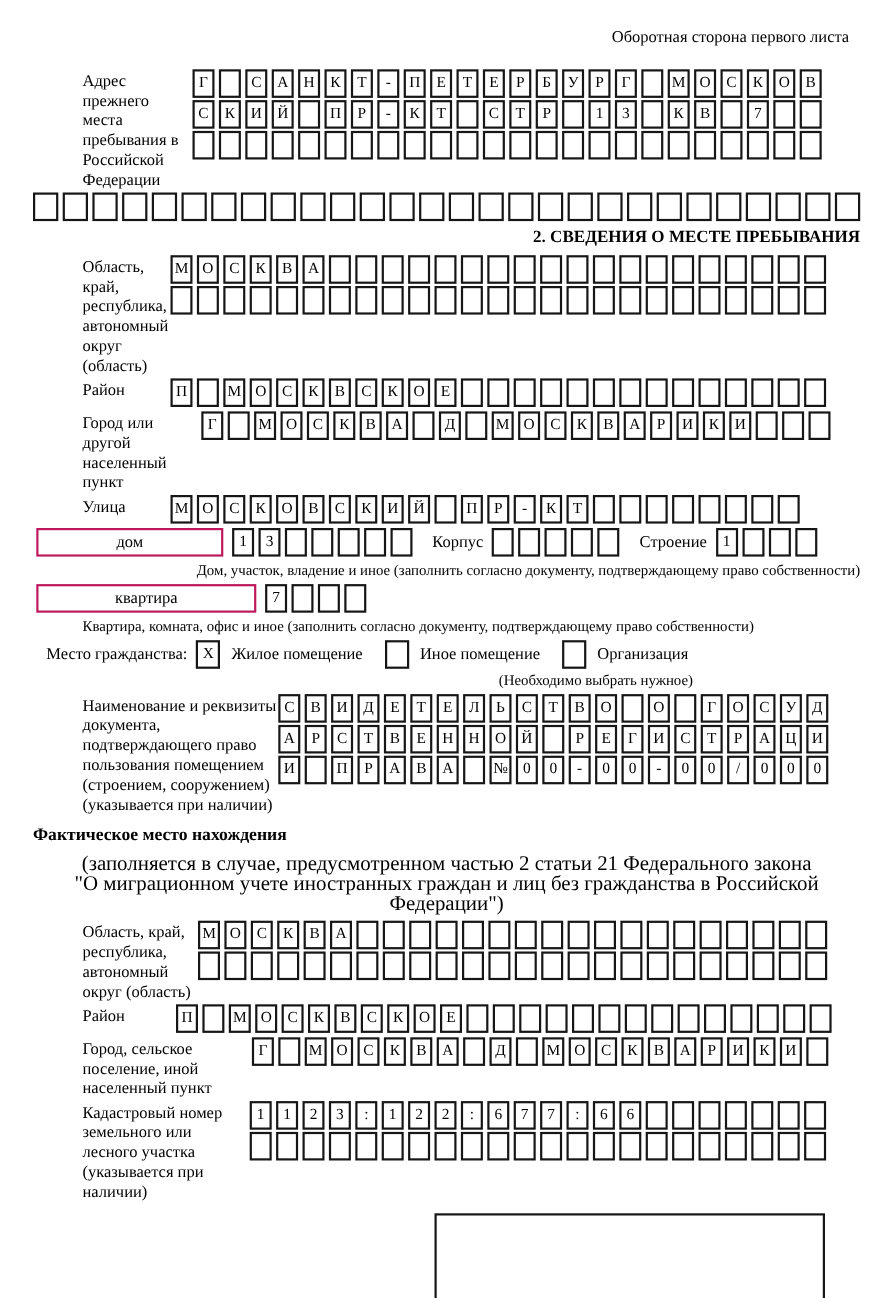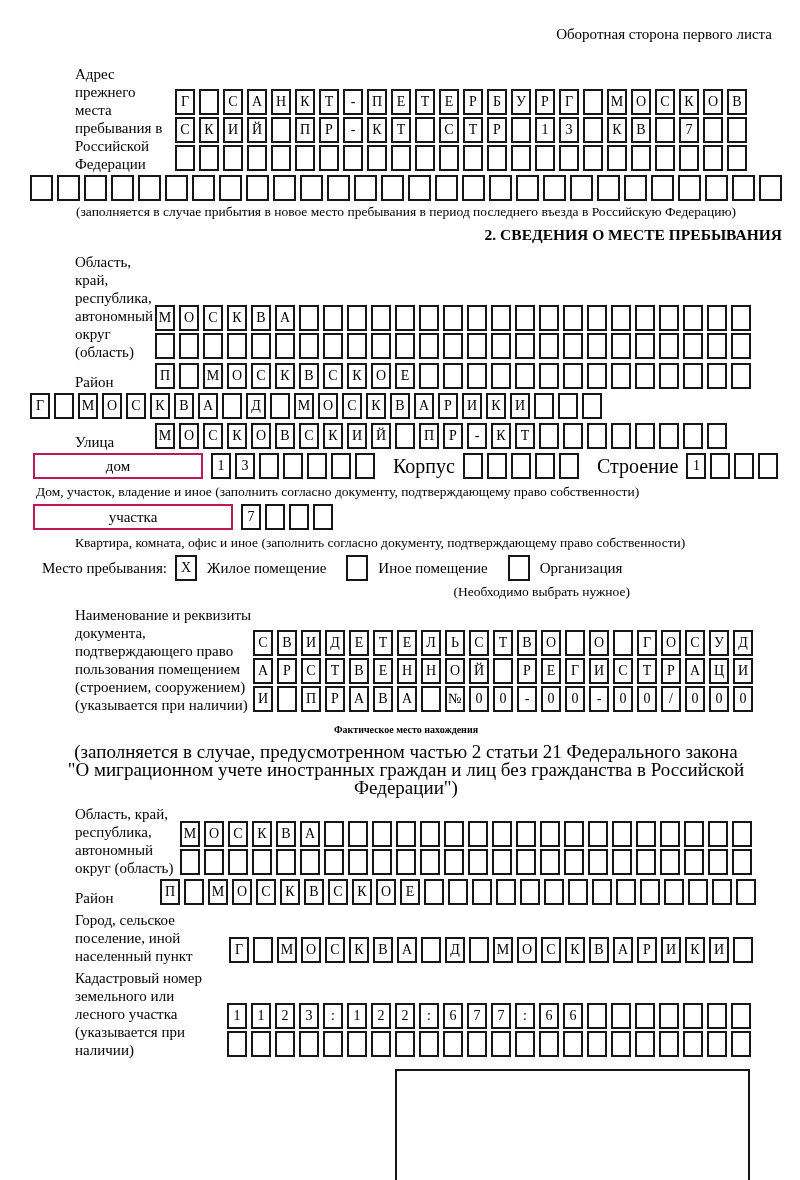--- a/index.html
+++ b/index.html
@@ -1,54 +1,54 @@
 <!DOCTYPE html>
 <html><head>
 <meta charset="utf-8">
 <style>
   html,body{margin:0;padding:0;background:#fff;}
   body{width:800px;height:1180px;font-family:"Liberation Serif",serif;color:#000;overflow:hidden;}
   .page{padding:10px 18px 0 30px;box-sizing:border-box;width:800px;height:1180px;position:relative;}
   .header-note{text-align:right;font-size:15px;margin:16px 10px 20px 0;}
-  .block{display:flex;align-items:flex-end;margin-bottom:2px;}
+  .block{display:flex;align-items:flex-start;margin-bottom:2px;}
   .flabel{font-size:15px;line-height:18px;flex:none;padding-top:2px;}
   .ml45{margin-left:45px;}
   .w100{width:100px;}
   .w80{width:80px;}
   .w108{width:108px;}
   .w178{width:178px;}
   .w105{width:105px;}
   .w85{width:85px;}
   .w154{width:154px;}
   .w152{width:152px;}
   .rows{display:flex;flex-direction:column;}
   .cells{display:flex;flex:none;margin-bottom:2px;}
   .cell{width:16px;height:22px;border:2px solid #161616;margin-right:4px;flex:none;
         display:flex;align-items:center;justify-content:center;
         font-size:14px;font-family:"Liberation Serif",serif;}
   .wide .cell{width:19px;}
   .widerow{margin-left:0;margin-top:2px;}
   .caption{font-size:13.5px;line-height:17px;margin:1px 0 4px 0;}
   .center{text-align:center;}
-  .left-cap{margin-left:6px;}
+  .left-cap{margin-left:22px;text-align:right;}
   .left-cap2{margin-left:45px;}
   .sec-title{font-size:15.5px;font-weight:bold;text-align:right;margin:6px 0 7px 0;}
   .hrow{display:flex;align-items:flex-start;margin:2px 0 2px 0;}
   .fieldbox{border:2px solid #be185d;height:22px;display:flex;align-items:center;justify-content:center;
             font-size:15px;flex:none;margin-right:8px;margin-left:3px;}
   .dombox{width:166px;}
   .kvbox{width:196px;}
-  .inline-label{font-size:20px;line-height:26px;flex:none;margin:0 8px 0 14px;text-align:center;}
+  .inline-label{font-size:15px;line-height:26px;flex:none;margin:0 8px 0 14px;text-align:center;}
   .stay-row{display:flex;align-items:center;margin:4px 0 2px 0;}
   .stay-label{font-size:15px;margin-left:12px;margin-right:8px;}
   .checkbox{width:18px;height:22px;border:2px solid #161616;display:flex;align-items:center;justify-content:center;
             font-size:14px;flex:none;}
   .opt-label{font-size:15px;margin:0 20px 0 10px;}
   .stay-note{width:600px;text-align:right;margin-top:2px;}
-  .fact-title{font-size:10px;font-weight:bold;text-align:center;margin:10px 0 8px 0;}
+  .fact-title{font-size:16px;font-weight:bold;margin:10px 0 8px 0;}
   .fact-cap{font-size:19px;line-height:18px;text-align:center;margin:0;}
   .fact-caps{margin-bottom:6px;}
   .stampbox{width:351px;height:170px;border:2px solid #161616;margin-left:365px;margin-top:10px;}
 </style>
 </head>
 <body>
 
 <div class="page">
 
   <div class="header-note">Оборотная сторона первого листа</div>
@@ -159,21 +159,20 @@
       <span class="cell"></span>
       <span class="cell"></span>
       <span class="cell"></span>
       <span class="cell"></span>
       <span class="cell"></span>
       <span class="cell"></span>
       <span class="cell"></span>
       <span class="cell"></span>
       <span class="cell"></span>
     </div>
-  <div class="caption center">(заполняется в случае прибытия в новое место пребывания в период последнего въезда в Российскую Федерацию)</div>
 
   <div class="sec-title">2. СВЕДЕНИЯ О МЕСТЕ ПРЕБЫВАНИЯ</div>
 
   <div class="block">
     <div class="flabel ml45 w80">Область, край, республика, автономный округ (область)</div>
     <div class="rows">
       <div class="cells">
           <span class="cell">М</span>
           <span class="cell">О</span>
           <span class="cell">С</span>
@@ -255,20 +254,21 @@
         <span class="cell"></span>
         <span class="cell"></span>
         <span class="cell"></span>
         <span class="cell"></span>
         <span class="cell"></span>
         <span class="cell"></span>
       </div>
   </div>
 
   <div class="block">
+    <div class="flabel ml45 w108">Город или другой населенный пункт</div>
     <div class="cells">
         <span class="cell">Г</span>
         <span class="cell"></span>
         <span class="cell">М</span>
         <span class="cell">О</span>
         <span class="cell">С</span>
         <span class="cell">К</span>
         <span class="cell">В</span>
         <span class="cell">А</span>
         <span class="cell"></span>
@@ -343,32 +343,32 @@
     <div class="cells">
         <span class="cell">1</span>
         <span class="cell"></span>
         <span class="cell"></span>
         <span class="cell"></span>
       </div>
   </div>
   <div class="caption left-cap">Дом, участок, владение и иное (заполнить согласно документу, подтверждающему право собственности)</div>
 
   <div class="hrow">
-    <div class="fieldbox kvbox">участка</div>
+    <div class="fieldbox kvbox">квартира</div>
     <div class="cells">
         <span class="cell">7</span>
         <span class="cell"></span>
         <span class="cell"></span>
         <span class="cell"></span>
       </div>
   </div>
   <div class="caption left-cap2">Квартира, комната, офис и иное (заполнить согласно документу, подтверждающему право собственности)</div>
 
   <div class="stay-row">
-    <span class="stay-label">Место пребывания:</span>
+    <span class="stay-label">Место гражданства:</span>
     <span class="checkbox">X</span>
     <span class="opt-label">Жилое помещение</span>
     <span class="checkbox"></span>
     <span class="opt-label">Иное помещение</span>
     <span class="checkbox"></span>
     <span class="opt-label">Организация</span>
   </div>
   <div class="caption stay-note">(Необходимо выбрать нужное)</div>
 
   <div class="block">

